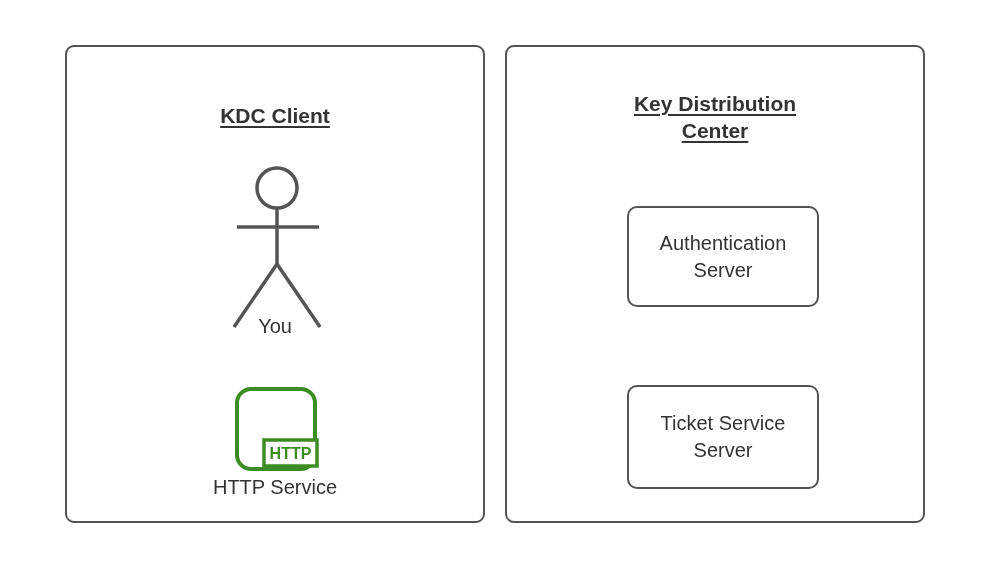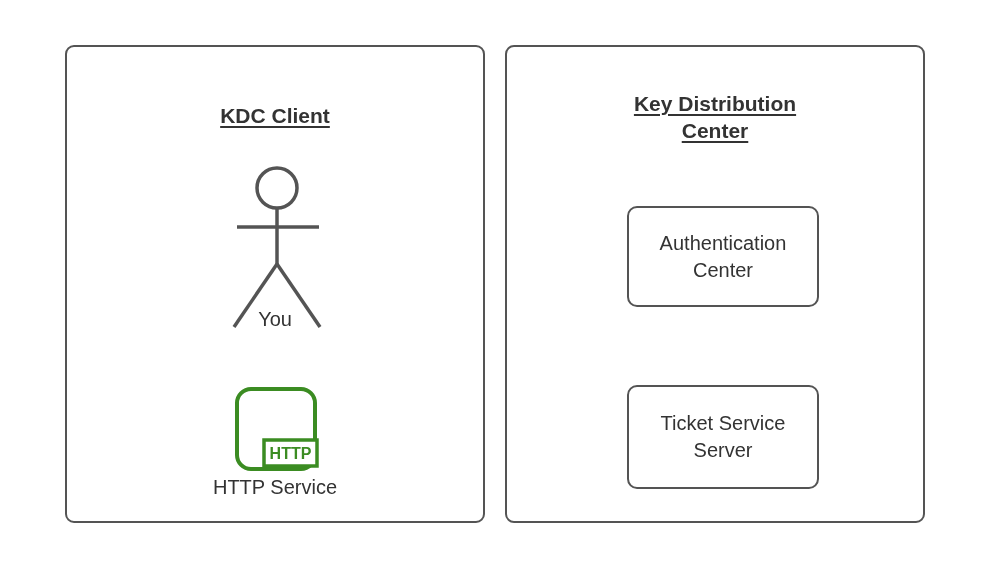--- a/index.html
+++ b/index.html
@@ -40,21 +40,21 @@
   .panel.left  .panel-title { top: 55px; width: 100%; }
   .panel.right .panel-title { top: 43px; width: 200px; text-align: center; }
   .actor-svg {
     position: absolute;
     left: 150px; top: 118px;
     width: 122px; height: 182px;
   }
   .actor-label {
     position: absolute;
     left: 0; right: 0;
-    top: 261px;
+    top: 268px;
     text-align: center;
     font-size: 20px;
     color: #333333;
   }
   .http-svg {
     position: absolute;
     left: 165px; top: 337px;
     width: 92px; height: 92px;
   }
   .http-badge-text {
@@ -117,21 +117,21 @@
       <text x="58.5" y="75" text-anchor="middle" class="http-badge-text">HTTP</text>
     </svg>
 
     <div class="service-label">HTTP Service</div>
   </section>
 
   <section class="panel right">
     <h2 class="panel-title">Key Distribution Center</h2>
 
     <div class="node node-auth">
-      <span class="node-label">Authentication Center</span>
+      <span class="node-label">Authentication Server</span>
     </div>
 
     <div class="node node-ticket">
       <span class="node-label">Ticket Service Server</span>
     </div>
   </section>
 
 </div>
 
 </body></html>

